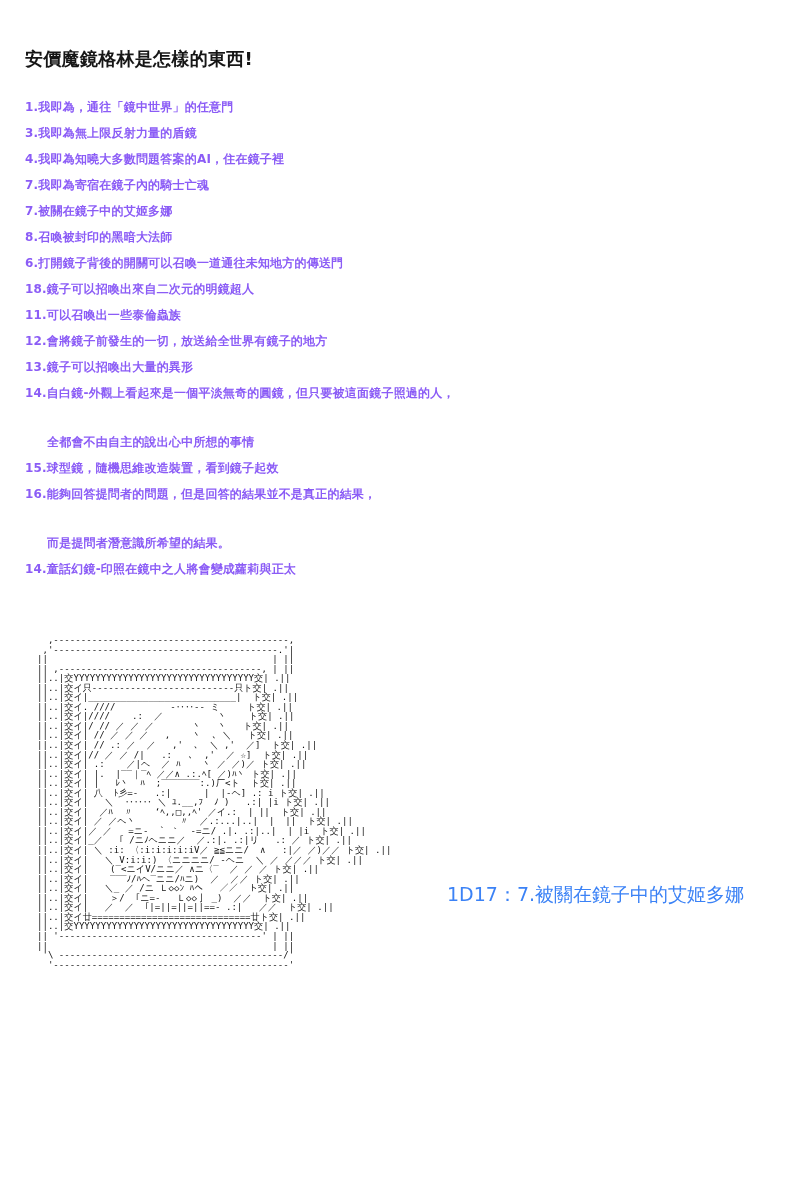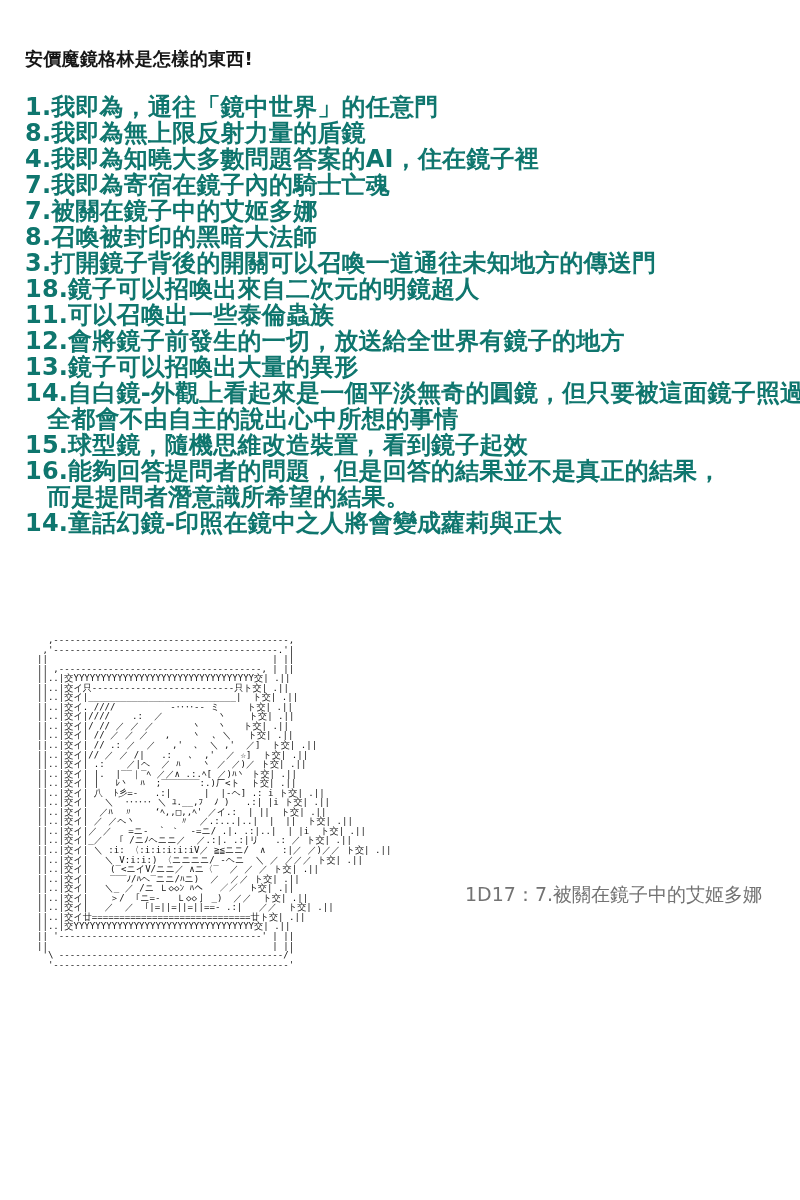--- a/index.html
+++ b/index.html
@@ -32,29 +32,30 @@
     letter-spacing: 0.3px;
     white-space: pre;
     color: #161616;
   }
 
   .spacer {
     height: 22px;
   }
 
   .list-line {
-    font-size: 24px;
+    font-size: 12px;
     line-height: 26px;
     letter-spacing: 0.2px;
     white-space: pre;
-    color: #0f766e;
+    color: #8b5cf6;
   }
 
   .list-line.cont {
     padding-left: 22px;
+    margin-top: 23px;
   }
 
   
   #art-wrap {
     position: absolute;
     left: 26px;
     top: 636px;
     width: 420px;
   }
 
@@ -71,38 +72,37 @@
   }
 
   
   #art-caption {
     position: absolute;
     left: 447px;
     top: 881px;
     font-size: 19px;
     line-height: 26px;
     white-space: pre;
-    color: #737373;
-    margin-left: 18px;
+    color: #3b82f6;
   }
 </style>
 </head>
 <body>
 
 <div id="text-block">
   <div class="doc-title">安價魔鏡格林是怎樣的東西!</div>
   <div class="spacer"></div>
   <div id="list-container">
       <div class="list-line">1.我即為，通往「鏡中世界」的任意門</div>
-      <div class="list-line">8.我即為無上限反射力量的盾鏡</div>
+      <div class="list-line">3.我即為無上限反射力量的盾鏡</div>
       <div class="list-line">4.我即為知曉大多數問題答案的AI，住在鏡子裡</div>
       <div class="list-line">7.我即為寄宿在鏡子內的騎士亡魂</div>
       <div class="list-line">7.被關在鏡子中的艾姬多娜</div>
       <div class="list-line">8.召喚被封印的黑暗大法師</div>
-      <div class="list-line">3.打開鏡子背後的開關可以召喚一道通往未知地方的傳送門</div>
+      <div class="list-line">6.打開鏡子背後的開關可以召喚一道通往未知地方的傳送門</div>
       <div class="list-line">18.鏡子可以招喚出來自二次元的明鏡超人</div>
       <div class="list-line">11.可以召喚出一些泰倫蟲族</div>
       <div class="list-line">12.會將鏡子前發生的一切，放送給全世界有鏡子的地方</div>
       <div class="list-line">13.鏡子可以招喚出大量的異形</div>
       <div class="list-line">14.自白鏡-外觀上看起來是一個平淡無奇的圓鏡，但只要被這面鏡子照過的人，</div>
       <div class="list-line cont">全都會不由自主的說出心中所想的事情</div>
       <div class="list-line">15.球型鏡，隨機思維改造裝置，看到鏡子起效</div>
       <div class="list-line">16.能夠回答提問者的問題，但是回答的結果並不是真正的結果，</div>
       <div class="list-line cont">而是提問者潛意識所希望的結果。</div>
       <div class="list-line">14.童話幻鏡-印照在鏡中之人將會變成蘿莉與正太</div>

